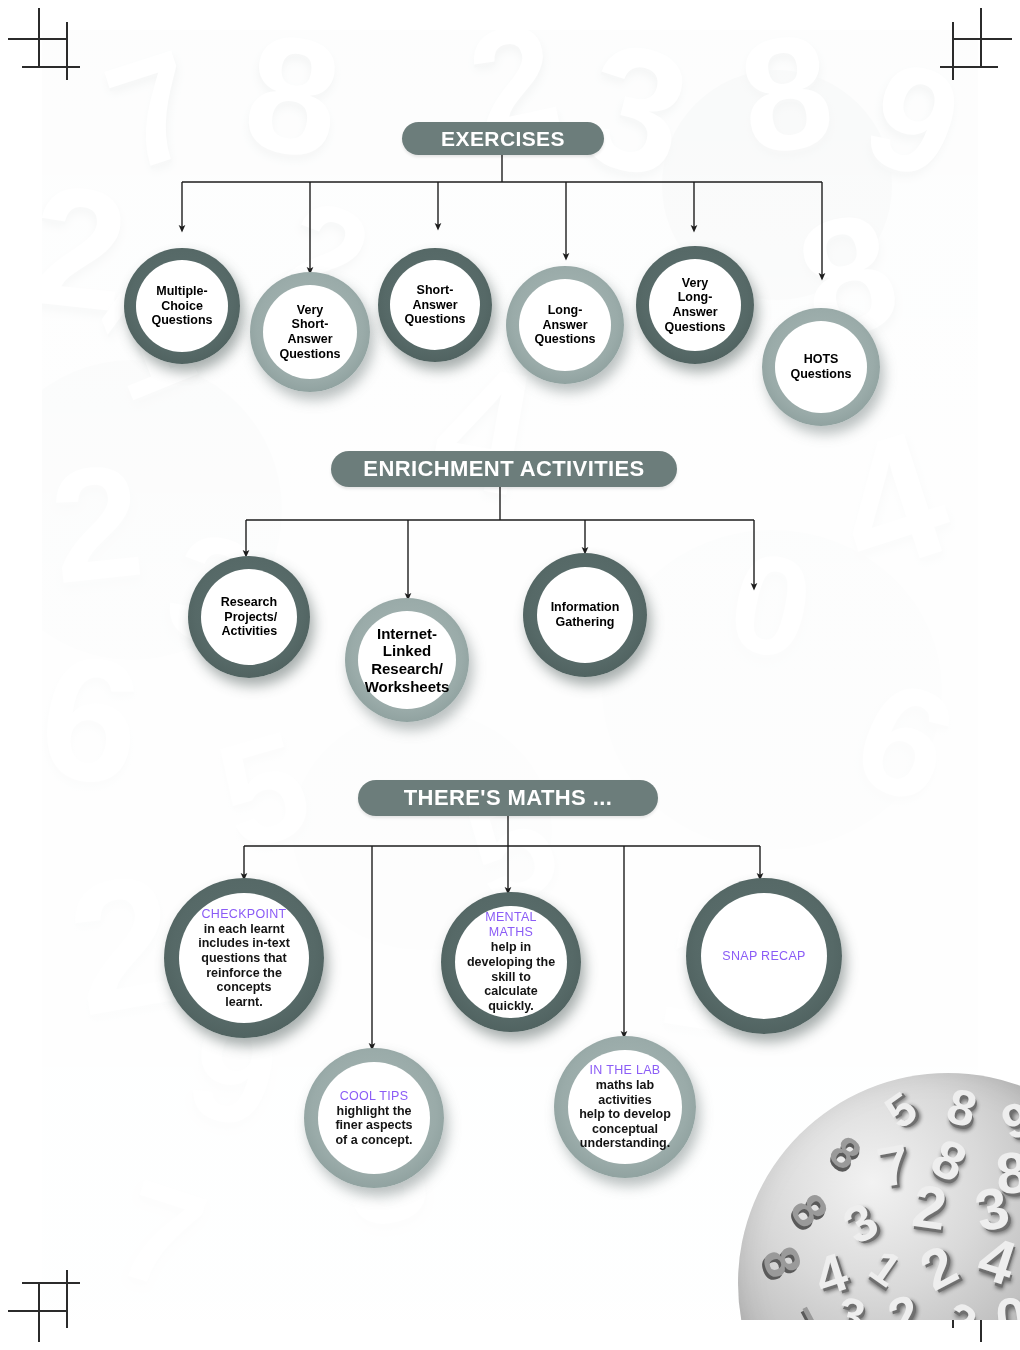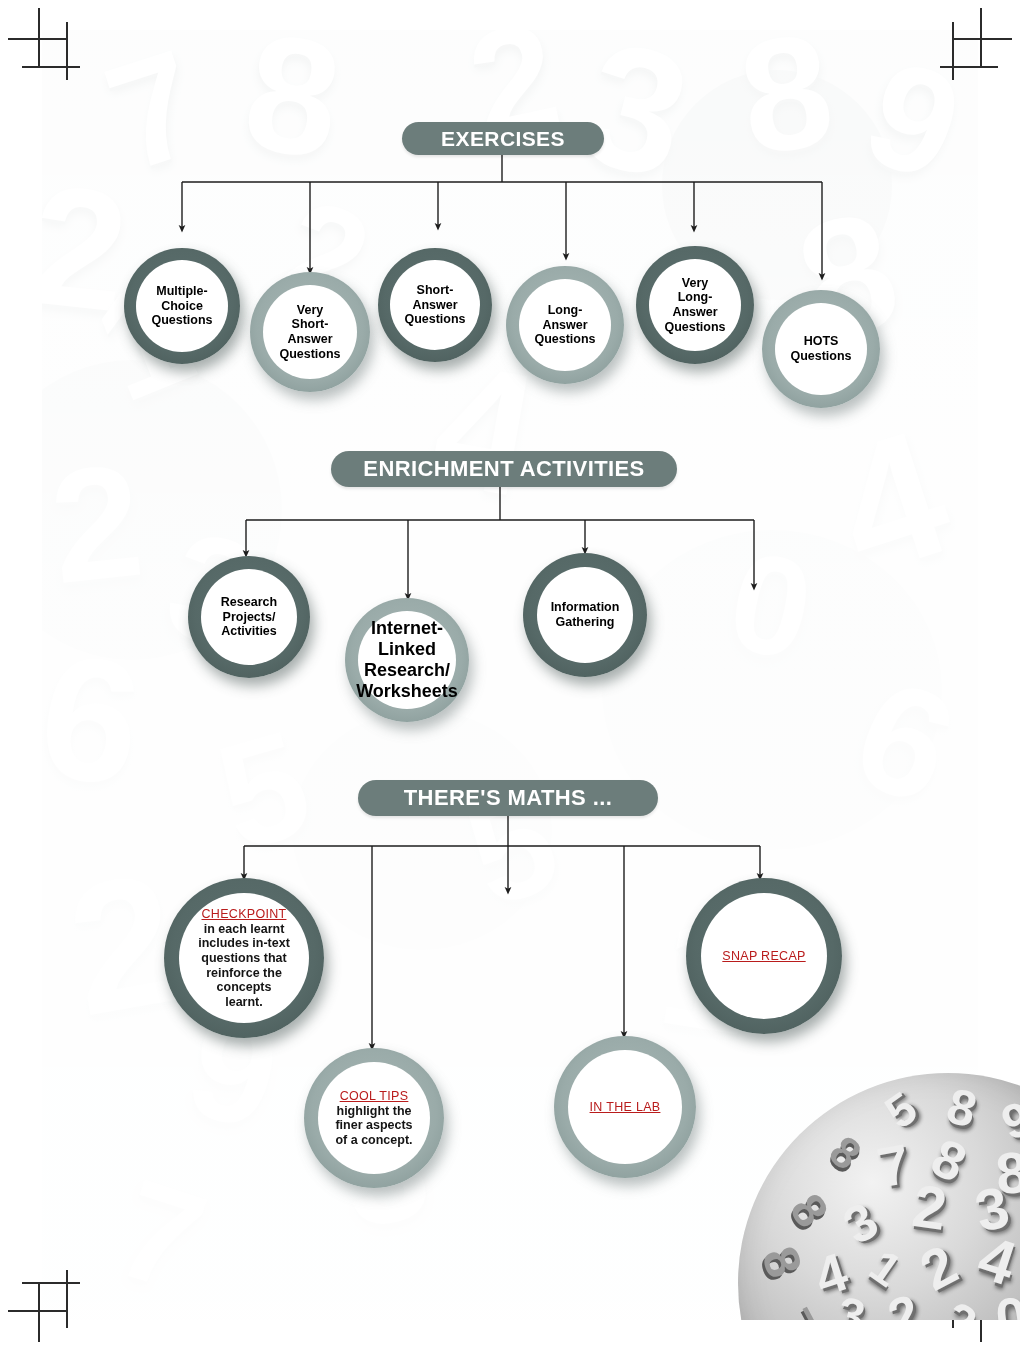--- a/index.html
+++ b/index.html
@@ -83,25 +83,24 @@
     background:
       radial-gradient(circle at 50% 46%, #a9b8b6 0%, #9aaba9 60%, #7e918f 100%);
     box-shadow:4px 8px 13px rgba(90,105,104,.42);
   }
   .bubble .title{
     color:#000;
     font-weight:700;
     line-height:1.18;
   }
   .bubble .kicker{
-    color:#b91c1c;
+    color:#8b5cf6;
     font-weight:400;
     letter-spacing:.3px;
     line-height:1.2;
-    text-decoration:underline;
   }
   .bubble .body{
     color:#141414;
     font-weight:700;
     line-height:1.17;
   }
 
   
   #sphere{
     position:absolute;right:0;bottom:30px;width:300px;height:275px;
@@ -283,44 +282,44 @@
     <div class="bubble dark" style="left:636px;top:246px;width:118px;height:118px;padding:13px;">
       <div class="inner">
         <div class="title" style="font-size:12.5px;">
           <span>Very</span><br>
           <span>Long-Answer</span><br>
           <span>Questions</span>
         </div>
       </div>
     </div>
 
-    <div class="bubble light" style="left:762px;top:290px;width:118px;height:118px;padding:13px;">
+    <div class="bubble light" style="left:762px;top:308px;width:118px;height:118px;padding:13px;">
       <div class="inner">
         <div class="title" style="font-size:12.5px;">
           <span>HOTS</span><br>
           <span>Questions</span>
         </div>
       </div>
     </div>
 
     <div class="pill" style="left:331px;top:451px;width:346px;height:36px;font-size:22px;">ENRICHMENT ACTIVITIES</div>
 
-    <div class="bubble dark" style="left:188px;top:556px;width:122px;height:122px;padding:13px;">
+    <div class="bubble dark" style="left:188px;top:556px;width:122px;height:122px;padding:13px;text-align:right;">
       <div class="inner">
         <div class="title" style="font-size:12.5px;">
           <span>Research</span><br>
           <span>Projects/</span><br>
           <span>Activities</span>
         </div>
       </div>
     </div>
 
     <div class="bubble light" style="left:345px;top:598px;width:124px;height:124px;padding:13px;">
       <div class="inner">
-        <div class="title" style="font-size:18px;">
+        <div class="title" style="font-size:15px;">
           <span>Internet-Linked</span><br>
           <span>Research/</span><br>
           <span>Worksheets</span>
         </div>
       </div>
     </div>
 
     <div class="bubble dark" style="left:523px;top:553px;width:124px;height:124px;padding:14px;">
       <div class="inner">
         <div class="title" style="font-size:12.5px;">
@@ -351,24 +350,42 @@
       <div class="inner">
         <div class="kicker" style="font-size:12.5px;">COOL TIPS</div>
         <div class="body" style="font-size:12.5px;">
           <span>highlight the</span><br>
           <span>finer aspects</span><br>
           <span>of a concept.</span>
         </div>
       </div>
     </div>
 
+    <div class="bubble dark" style="left:441px;top:892px;width:140px;height:140px;padding:14px;">
+      <div class="inner">
+        <div class="kicker" style="font-size:12.5px;">MENTAL MATHS</div>
+        <div class="body" style="font-size:12.5px;">
+          <span>help in</span><br>
+          <span>developing the</span><br>
+          <span>skill to calculate</span><br>
+          <span>quickly.</span>
+        </div>
+      </div>
+    </div>
 
     <div class="bubble light" style="left:554px;top:1036px;width:142px;height:142px;padding:14px;">
       <div class="inner">
         <div class="kicker" style="font-size:12.5px;">IN THE LAB</div>
+        <div class="body" style="font-size:12.5px;">
+          <span>maths lab</span><br>
+          <span>activities</span><br>
+          <span>help to develop</span><br>
+          <span>conceptual</span><br>
+          <span>understanding.</span>
+        </div>
       </div>
     </div>
 
     <div class="bubble dark" style="left:686px;top:878px;width:156px;height:156px;padding:15px;">
       <div class="inner">
         <div class="kicker" style="font-size:12.5px;">SNAP RECAP</div>
       </div>
     </div>
 
   </div>

